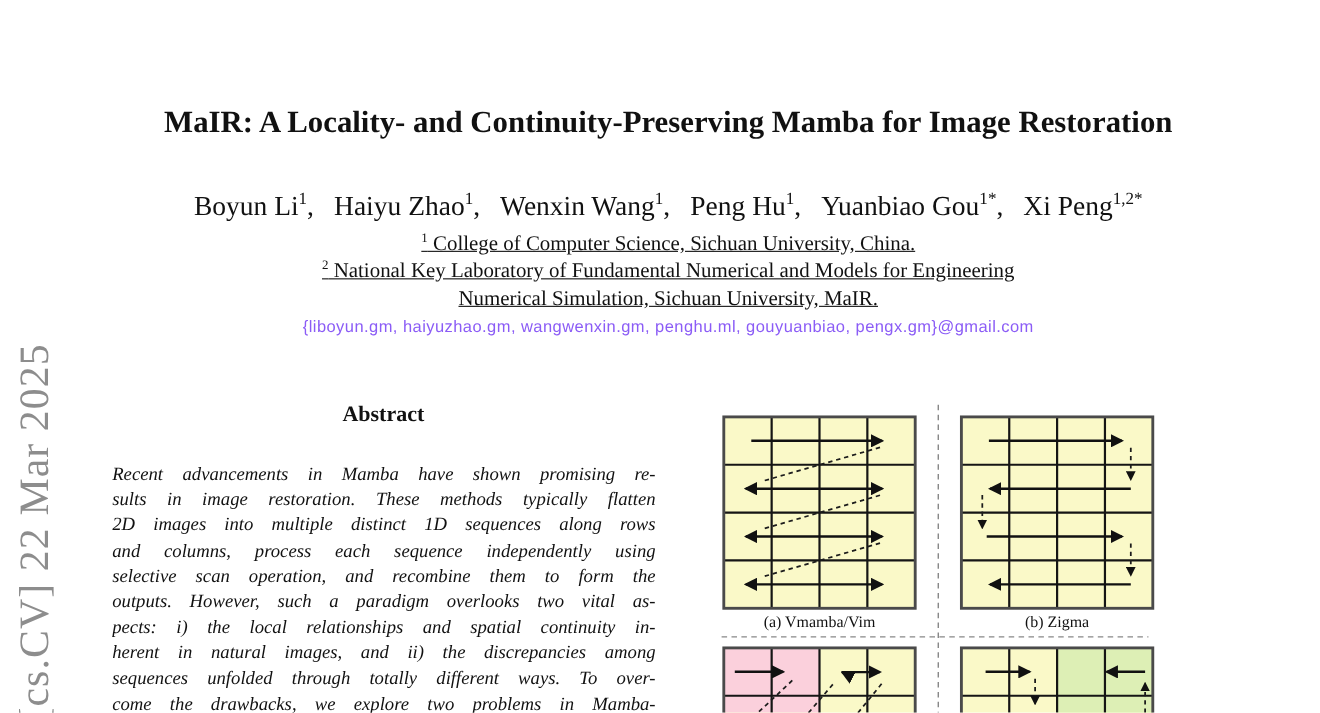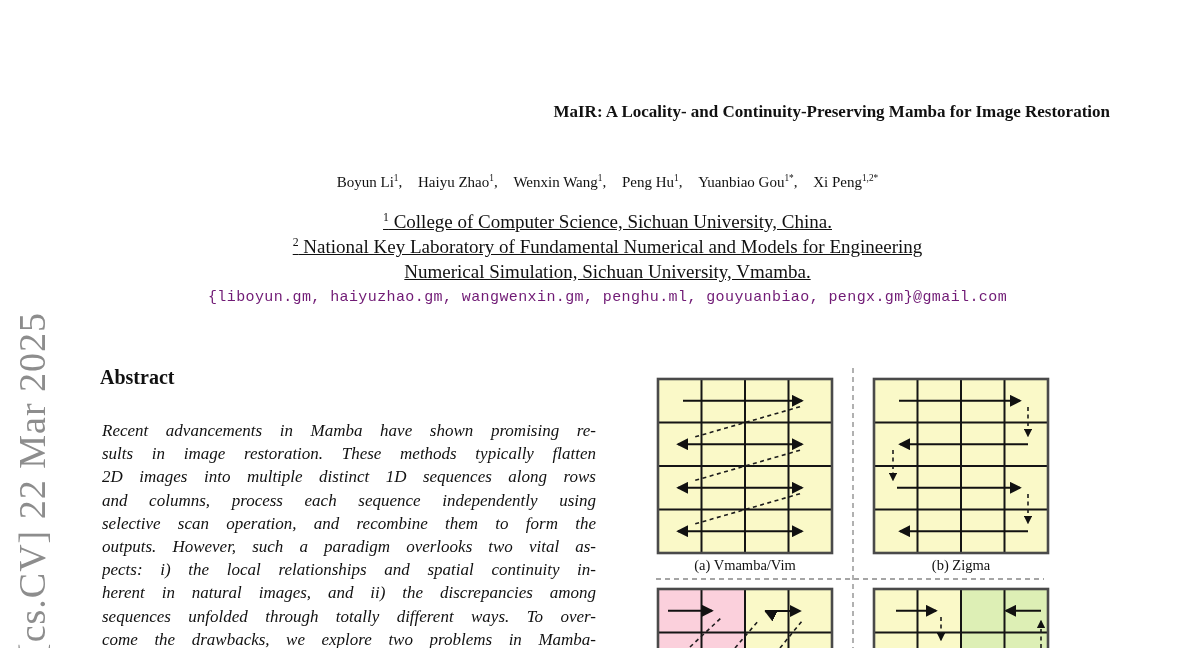--- a/index.html
+++ b/index.html
@@ -13,41 +13,41 @@
     position:absolute;left:10px;top:656px;
     transform:rotate(-90deg);transform-origin:0 0;
     white-space:nowrap;
     font-size:38px;color:#8d8d8d;letter-spacing:1px;
     font-family:"Liberation Serif", serif;
   }
   
   .header{position:absolute;left:105px;top:0;width:1005px;text-align:center;}
   .title{
     position:absolute;top:98px;left:0;width:100%;
-    font-size:17px;font-weight:bold;line-height:28px;text-align:right;
+    font-size:28px;font-weight:bold;line-height:28px;
   }
   .authors{
     position:absolute;top:174px;left:0;width:100%;
-    font-size:15px;white-space:nowrap;
+    font-size:25px;white-space:nowrap;
   }
   .author{display:inline-block;margin:0 6px;}
   .author sup,.affil sup{font-size:0.62em;line-height:0;}
   .affil{position:absolute;left:0;width:100%;font-size:19px;text-decoration:underline;}
   .affil1{top:211px;}
   .affil2{top:236px;}
   .affil3{top:261px;}
   .emails{
     position:absolute;top:289px;left:0;width:100%;
-    font-family:Liberation Mono, monospace;
-    font-size:15px;letter-spacing:0.4px;color:#701a75;white-space:nowrap;
+    font-family:Liberation Sans, sans-serif;
+    font-size:15px;letter-spacing:0.4px;color:#8b5cf6;white-space:nowrap;
   }
   
   .abstract-heading{
     position:absolute;left:100px;top:366px;width:497px;
-    text-align:left;font-size:20px;font-weight:bold;
+    text-align:center;font-size:20px;font-weight:bold;
   }
   .abstract-text{
     position:absolute;left:102px;top:419px;width:494px;height:232px;
     font-size:17px;line-height:23.2px;font-style:italic;
     text-align:justify;text-align-last:justify;
     white-space:pre-line;overflow:hidden;
   }
   
   .scan-figure{position:absolute;left:645px;top:365px;}
   .fig-caption{font-family:"Liberation Serif", serif;font-size:14.5px;fill:#111;}
@@ -76,21 +76,21 @@
     
       <span class="author"><span>Peng Hu</span><sup>1</sup><span>,</span></span>
     
       <span class="author"><span>Yuanbiao Gou</span><sup>1*</sup><span>,</span></span>
     
       <span class="author"><span>Xi Peng</span><sup>1,2*</sup><span></span></span>
     </div>
 
   <div class="affil affil1"><sup>1</sup><span> College of Computer Science, Sichuan University, China.</span></div>
   <div class="affil affil2"><sup>2</sup><span> National Key Laboratory of Fundamental Numerical and Models for Engineering</span></div>
-  <div class="affil affil3"><span>Numerical Simulation, Sichuan University, Vmamba.</span></div>
+  <div class="affil affil3"><span>Numerical Simulation, Sichuan University, MaIR.</span></div>
 
   <div class="emails">{liboyun.gm, haiyuzhao.gm, wangwenxin.gm, penghu.ml, gouyuanbiao, pengx.gm}@gmail.com</div>
 </div>
 
 <div class="abstract-heading">Abstract</div>
 <div class="abstract-text">Recent advancements in Mamba have shown promising re-
 sults in image restoration. These methods typically flatten
 2D images into multiple distinct 1D sequences along rows
 and columns, process each sequence independently using
 selective scan operation, and recombine them to form the

